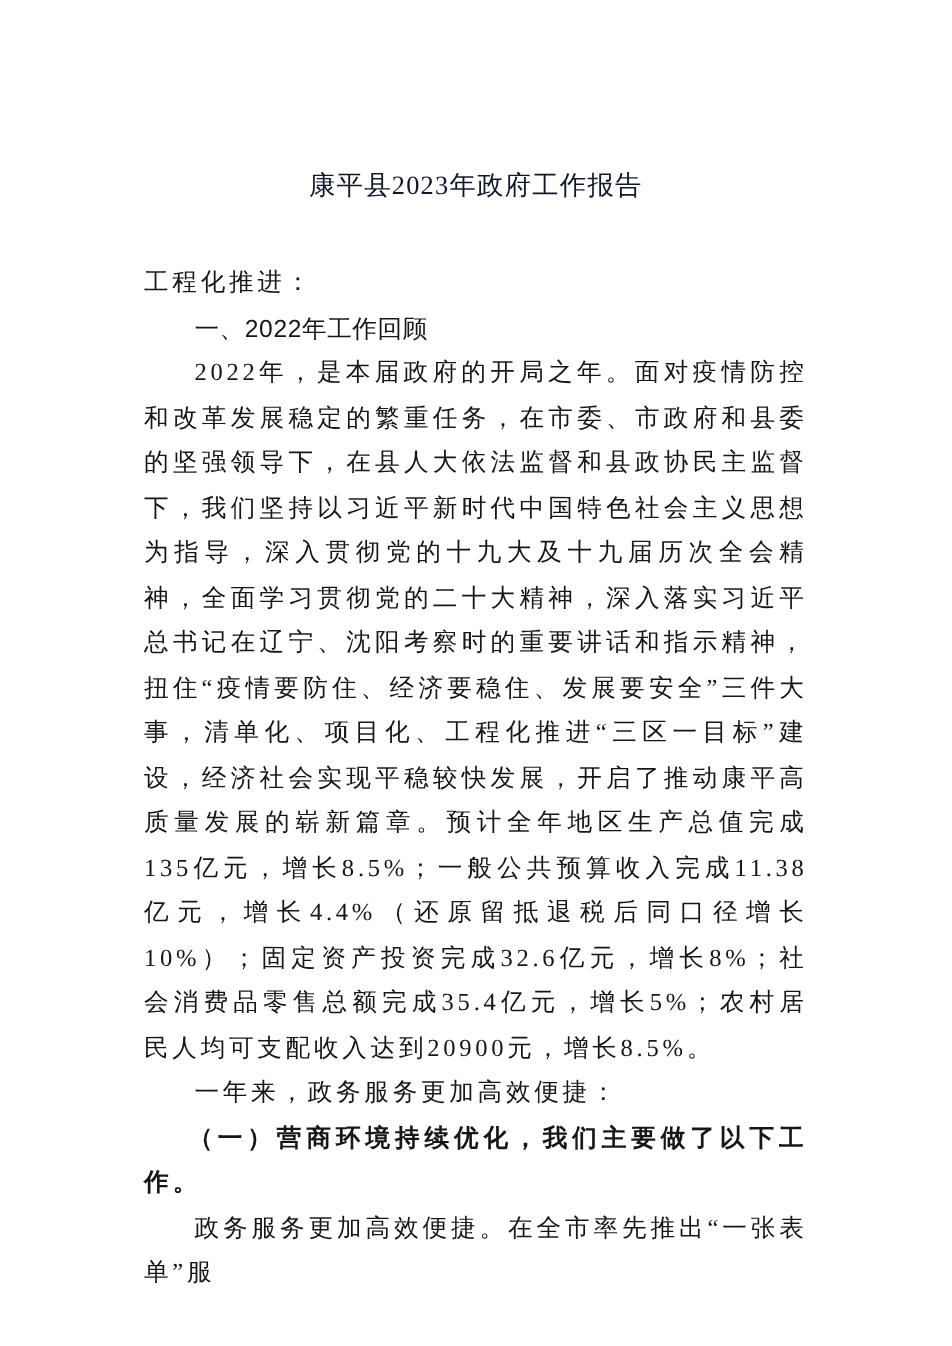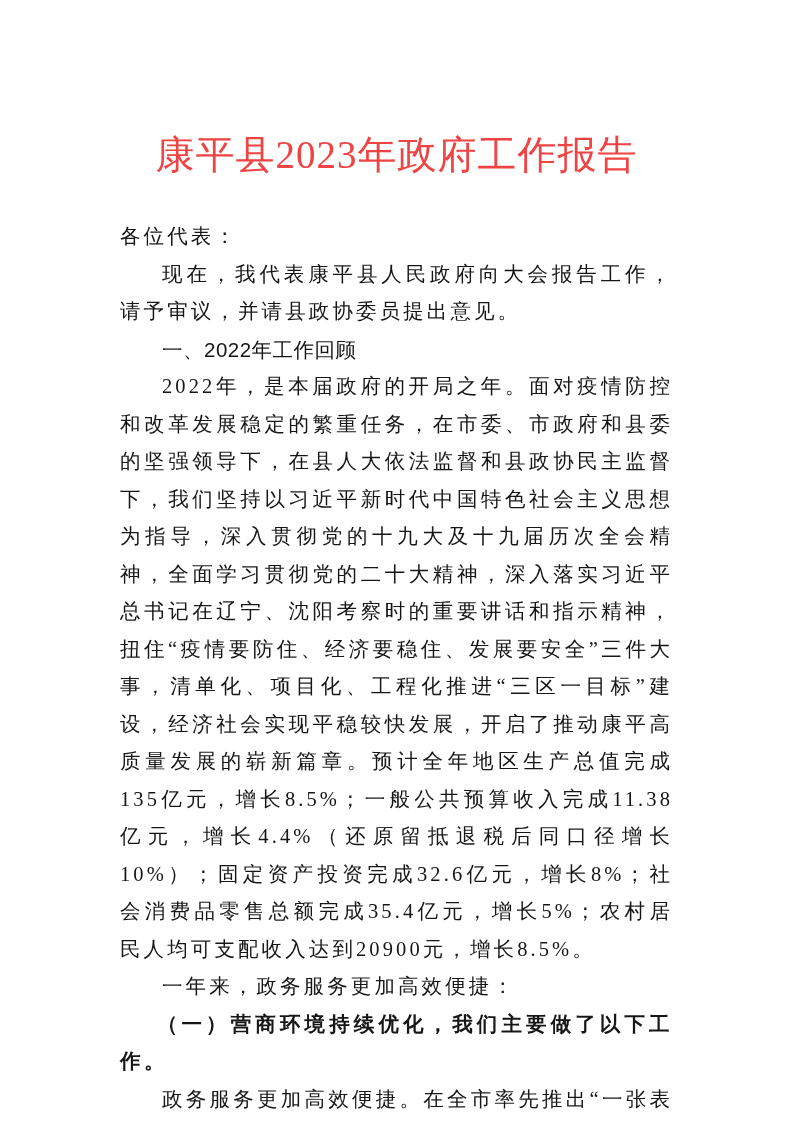--- a/index.html
+++ b/index.html
@@ -20,24 +20,24 @@
       top: 0;
       width: 553px;
     }
     .title {
       position: absolute;
       left: 0;
       top: 133px;
       width: 553px;
       text-align: center;
       font-family: "Liberation Serif", "DejaVu Serif", serif;
-      font-size: 39px;
+      font-size: 22px;
       line-height: 44px;
       letter-spacing: 1px;
-      color: #ef4444;
+      color: #0f172a;
     }
     .body-text {
       position: absolute;
       left: 0;
       top: 218px;
       width: 553px;
       font-family: "Liberation Serif", "DejaVu Serif", serif;
       font-size: 20.5px;
       line-height: 37.5px;
       letter-spacing: 3.1px;
@@ -66,21 +66,20 @@
       letter-spacing: 3.4px;
     }
   </style>
 </head>
 <body>
 
 <div class="page">
   <div class="title">康平县2023年政府工作报告</div>
 
   <div class="body-text">
-    <p class="para no-indent">各位代表：</p>
-    <p class="para">现在，我代表康平县人民政府向大会报告工作，请予审议，并请县政协委员提出意见。</p>
+    <p class="para no-indent">工程化推进：</p>
     <p class="heading-1">一、2022年工作回顾</p>
     <p class="para">2022年，是本届政府的开局之年。面对疫情防控和改革发展稳定的繁重任务，在市委、市政府和县委的坚强领导下，在县人大依法监督和县政协民主监督下，我们坚持以习近平新时代中国特色社会主义思想为指导，深入贯彻党的十九大及十九届历次全会精神，全面学习贯彻党的二十大精神，深入落实习近平总书记在辽宁、沈阳考察时的重要讲话和指示精神，扭住“疫情要防住、经济要稳住、发展要安全”三件大事，清单化、项目化、工程化推进“三区一目标”建设，经济社会实现平稳较快发展，开启了推动康平高质量发展的崭新篇章。预计全年地区生产总值完成135亿元，增长8.5%；一般公共预算收入完成11.38亿元，增长4.4%（还原留抵退税后同口径增长10%）；固定资产投资完成32.6亿元，增长8%；社会消费品零售总额完成35.4亿元，增长5%；农村居民人均可支配收入达到20900元，增长8.5%。</p>
     <p class="para">一年来，政务服务更加高效便捷：</p>
     <p class="heading-2">（一）营商环境持续优化，我们主要做了以下工作。</p>
     <p class="para">政务服务更加高效便捷。在全市率先推出“一张表单”服</p>
   </div>
 </div>
 
 </body></html>

